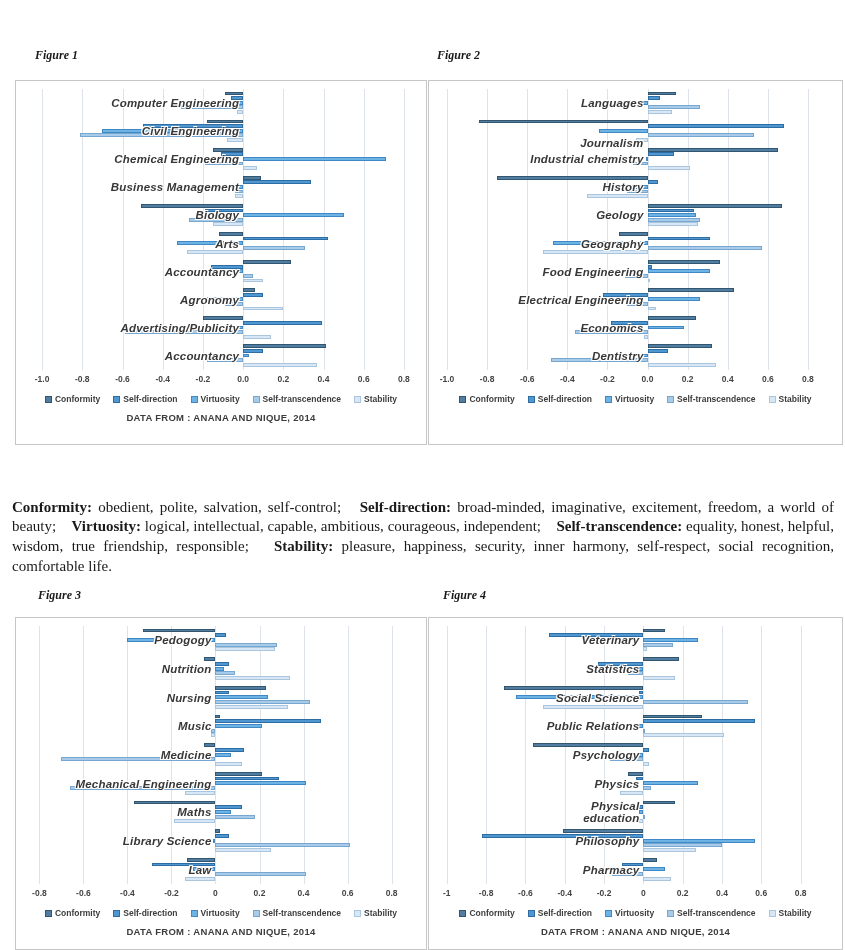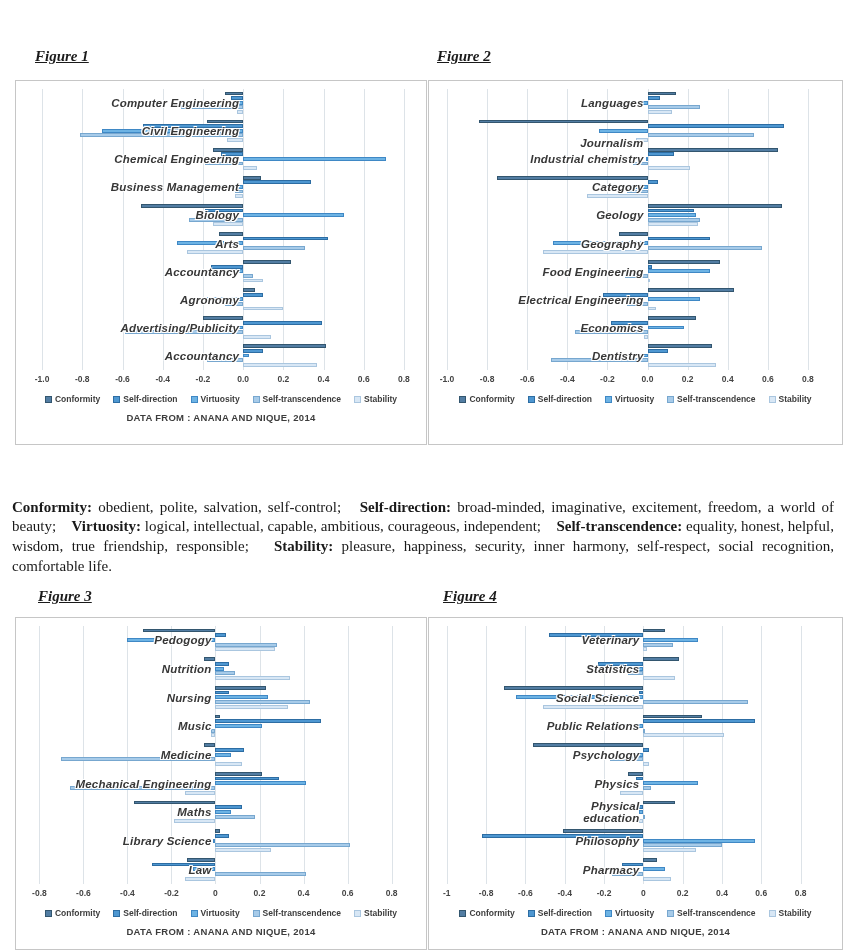--- a/index.html
+++ b/index.html
@@ -1,21 +1,21 @@
 <!DOCTYPE html>
 <html><head>
 <meta charset="utf-8">
 <style>
   html,body{margin:0;padding:0;background:#fff;}
   .page{position:relative;width:845px;height:950px;background:#ffffff;overflow:hidden;
         font-family:"Liberation Serif",serif;color:#1a1a1a;}
   .doc-title{position:absolute;left:12px;top:6px;font-size:18px;font-weight:bold;white-space:nowrap;}
   .doc-title .tp{font-style:normal;margin-right:12px;}
   .doc-title .ti{font-style:italic;}
-  .fig-heading{position:absolute;font-size:15px;font-weight:bold;font-style:italic;text-decoration:underline;}
+  .fig-heading{position:absolute;font-size:12px;font-weight:bold;font-style:italic;}
   .chart-box{position:absolute;background:#fff;border:1px solid #c6c6c6;}
   .plot{position:absolute;left:8px;right:8px;top:8px;}
   .tall .plot{height:281px;}
   .short .plot{height:258px;}
   .gridline{position:absolute;top:0;bottom:0;width:1px;background:#dde3e8;}
   .bar{position:absolute;border:1px solid;box-sizing:border-box;}
   .cat-label{position:absolute;transform:translateY(-50%);text-align:right;
              font:italic bold 11.5px "Liberation Sans",sans-serif;color:#373737;
              white-space:pre-line;letter-spacing:.2px;
              text-shadow:1px 1px 0 #fff,-1px -1px 0 #fff,1px -1px 0 #fff,-1px 1px 0 #fff,0 1px 0 #fff,0 -1px 0 #fff;}
@@ -208,21 +208,21 @@
         <div class="bar" style="background: rgb(216, 231, 245); border-color: rgb(170, 198, 223); left: 150.379px; width: 60.1515px; top: 105.28px; height: 3.82px;"></div>
         <div class="bar" style="background: rgb(216, 231, 245); border-color: rgb(170, 198, 223); left: 210.53px; width: 50.1263px; top: 133.38px; height: 3.82px;"></div>
         <div class="bar" style="background: rgb(216, 231, 245); border-color: rgb(170, 198, 223); left: 106.268px; width: 104.263px; top: 161.48px; height: 3.82px;"></div>
         <div class="bar" style="background: rgb(216, 231, 245); border-color: rgb(170, 198, 223); left: 210.53px; width: 2.00505px; top: 189.58px; height: 3.82px;"></div>
         <div class="bar" style="background: rgb(216, 231, 245); border-color: rgb(170, 198, 223); left: 210.53px; width: 8.0202px; top: 217.68px; height: 3.82px;"></div>
         <div class="bar" style="background: rgb(216, 231, 245); border-color: rgb(170, 198, 223); left: 206.52px; width: 4.0101px; top: 245.78px; height: 3.82px;"></div>
         <div class="bar" style="background: rgb(216, 231, 245); border-color: rgb(170, 198, 223); left: 210.53px; width: 68.1717px; top: 273.88px; height: 3.82px;"></div>
         <div class="cat-label" style="right: 190.47px; top: 14.05px;">Languages</div>
         <div class="cat-label" style="right: 190.47px; top: 42.15px; margin-top: 12px;">Journalism</div>
         <div class="cat-label" style="right: 190.47px; top: 70.25px;">Industrial chemistry</div>
-        <div class="cat-label" style="right: 190.47px; top: 98.35px;">Category</div>
+        <div class="cat-label" style="right: 190.47px; top: 98.35px;">History</div>
         <div class="cat-label" style="right: 190.47px; top: 126.45px;">Geology</div>
         <div class="cat-label" style="right: 190.47px; top: 154.55px;">Geography</div>
         <div class="cat-label" style="right: 190.47px; top: 182.65px;">Food Engineering</div>
         <div class="cat-label" style="right: 190.47px; top: 210.75px;">Electrical Engineering</div>
         <div class="cat-label" style="right: 190.47px; top: 238.85px;">Economics</div>
         <div class="cat-label" style="right: 190.47px; top: 266.95px;">Dentistry</div>
       </div>
     <div class="legend" style="top: 313px;">
         <div class="legend-item">
           <div class="swatch" style="background: rgb(82, 125, 163); border-color: rgb(51, 86, 111);"></div>

